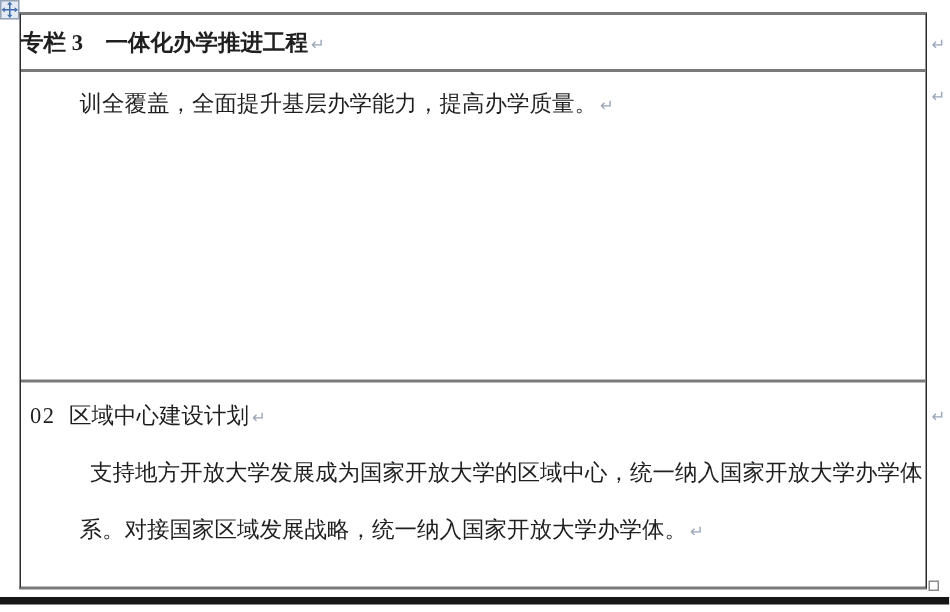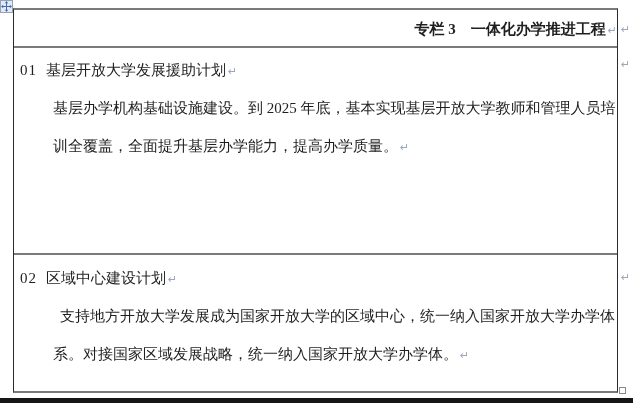--- a/index.html
+++ b/index.html
@@ -33,21 +33,21 @@
     width: 605px; height: 385px;
     border-left: 1px solid #2b2b2b;
     border-right: 1px solid #2b2b2b;
     border-top: 2px solid #7a7a7a;
     border-bottom: 2px solid #7a7a7a;
     background: #ffffff;
   }
   .title-row {
     height: 38px;
     border-bottom: 2px solid #7a7a7a;
-    text-align: right;
+    text-align: left;
     font-weight: bold;
     font-size: 15px;
     line-height: 38px;
     white-space: nowrap;
   }
   .row1 {
     height: 207px;
     border-bottom: 2px solid #7a7a7a;
     padding-top: 3px;
   }
@@ -128,24 +128,20 @@
     </svg>
   </button>
 
   <div class="doc-table">
 
     <div class="title-row">
       <span>专栏 3　一体化办学推进工程</span><span class="pmark">↵</span>
     </div>
 
     <div class="row1">
-      <div class="line heading">
-        <span class="num">01</span><span>基层开放大学发展援助计划</span><span class="pmark">↵</span>
-      </div>
-      <div class="line body">基层办学机构基础设施建设。到 2025 年底，基本实现基层开放大学教师和管理人员培</div>
       <div class="line body">
         <span>训全覆盖，全面提升基层办学能力，提高办学质量。</span><span class="pmark">↵</span>
       </div>
     </div>
 
     <div class="row2">
       <div class="line heading">
         <span class="num">02</span><span>区域中心建设计划</span><span class="pmark">↵</span>
       </div>
       <div class="line body first">支持地方开放大学发展成为国家开放大学的区域中心，统一纳入国家开放大学办学体</div>

